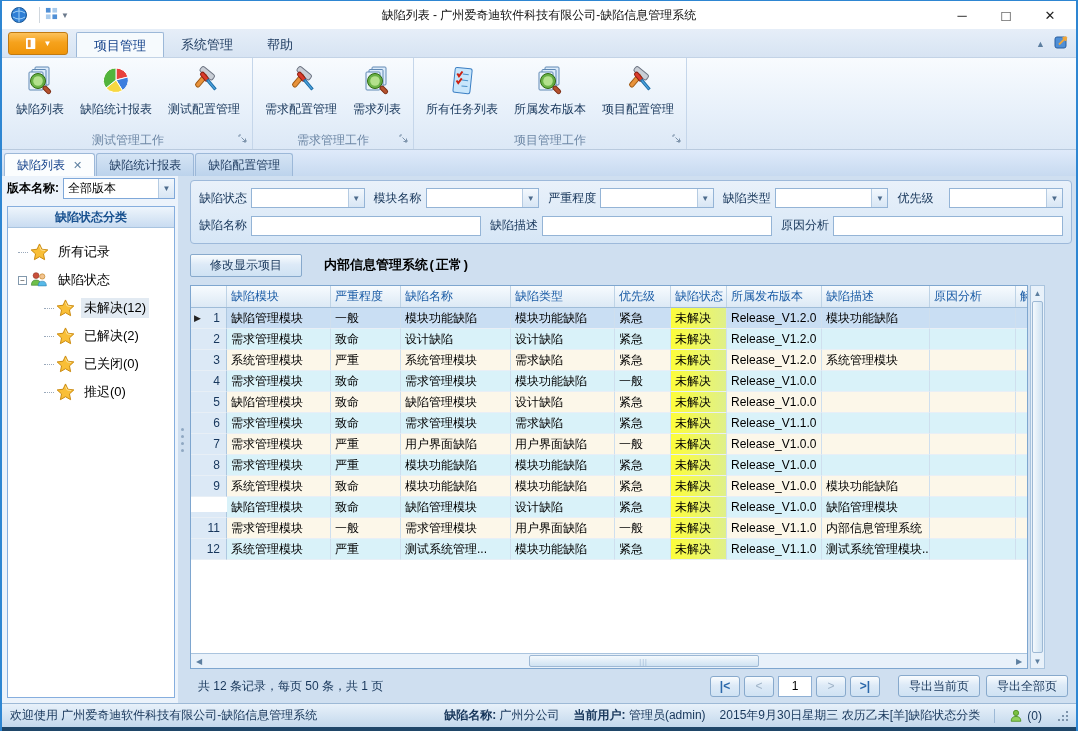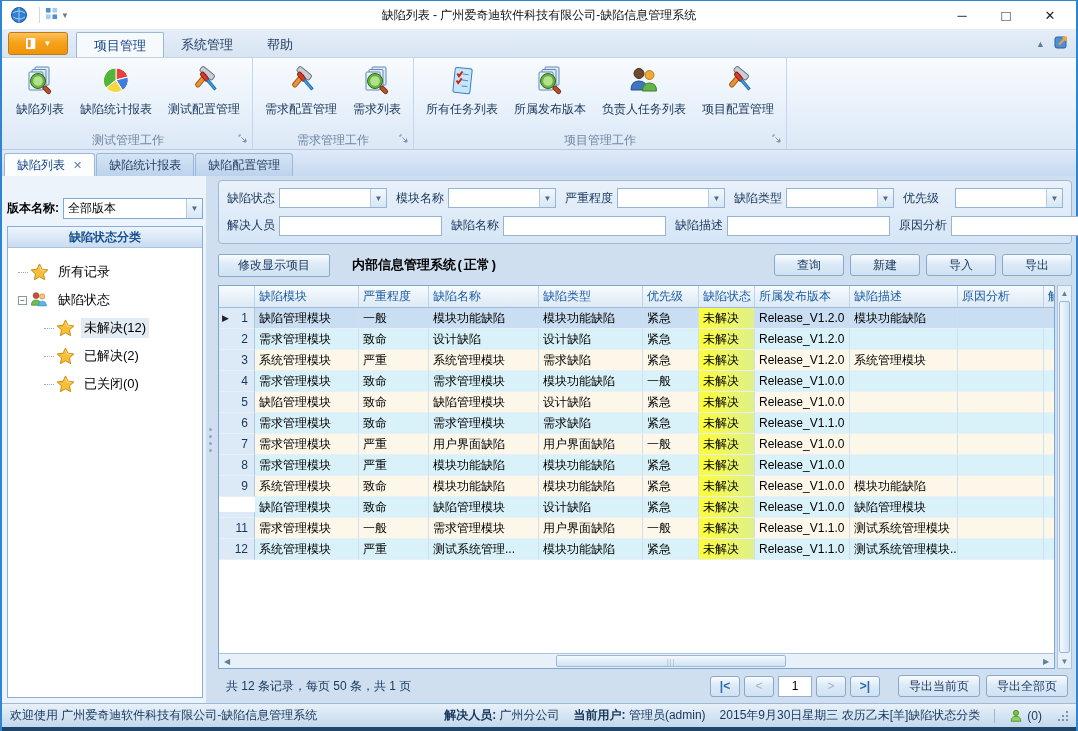--- a/index.html
+++ b/index.html
@@ -44,21 +44,21 @@
   
   .doctabs { height:26px; background:linear-gradient(#dfeafa,#c7daf0); display:flex; align-items:flex-end; padding-left:2px; flex:none; }
   .doc-tab { height:23px; line-height:22px; padding:0 12px; font-size:12px; color:#1d3a5f;
              background:linear-gradient(#d5e4f4,#bcd3ec); border:1px solid #9cb8d8; border-bottom:none; border-radius:3px 3px 0 0; margin-right:1px; display:flex; align-items:center; gap:8px;}
   .doc-tab.active { background:#fbfdfe; color:#15428b; }
   .doc-close { color:#5d7fa0; font-size:11px; font-weight:bold; }
 
   
   .main { flex:1; display:flex; min-height:0; background:#cfdff0; }
 
-  .sidebar { width:204px; flex:none; background:#ecf3fb; padding:21px 3px 5px 5px; display:flex; flex-direction:column; }
+  .sidebar { width:176px; flex:none; background:#ecf3fb; padding:1px 3px 5px 5px; display:flex; flex-direction:column; }
   .version-row { display:flex; align-items:center; margin:1px 0 7px 0; }
   .version-label { font-weight:bold; color:#000; margin-right:4px; white-space:nowrap; }
   .combo { flex:1; height:21px; background:#fff; border:1px solid #7fa8d9; display:flex; align-items:center; }
   .combo-text { flex:1; padding:0 4px; font-size:12px; color:#000; white-space:nowrap; overflow:hidden; }
   .combo-btn { width:16px; height:100%; background:linear-gradient(#f3f8fd,#d8e6f4); border-left:1px solid #b5cbe2; color:#4d6b8c; font-size:8px; display:flex; align-items:center; justify-content:center; }
   .side-panel { flex:1; border:1px solid #86aede; background:#fff; display:flex; flex-direction:column; min-height:0; }
   .side-panel-header { height:21px; background:linear-gradient(#eef5fc,#c9dcf1); border-bottom:1px solid #a9c4e0; display:flex; align-items:center; justify-content:center; font-weight:bold; color:#17508f; }
   .tree { padding:10px 2px; overflow:hidden; }
   .tree-item { height:28px; display:flex; align-items:center; }
   .t-stub { border-top:1px dotted #9aa9bb; width:10px; margin-right:2px; }
@@ -322,31 +322,20 @@
                 <g transform="rotate(45 21 23)">
                   <rect x="20.5" y="21" width="9" height="4" rx="2" fill="#b5522f" stroke="#7c2d12"></rect>
                 </g>
               </svg>
             </span>
             <span class="rb-label">所属发布版本</span>
           </div>
           <div class="ribbon-btn">
             <span class="rb-icon">
               <svg width="34" height="34" viewBox="0 0 34 34">
-                <circle cx="12" cy="9.5" r="5" fill="#6b4a2f" stroke="#46311d"></circle>
-                <path d="M4 26 q0 -9 8 -9 q8 0 8 9 z" fill="#3f76c0" stroke="#28518a"></path>
-                <circle cx="22.5" cy="11" r="4.5" fill="#f2a93b" stroke="#b97a15"></circle>
-                <path d="M15.5 27 q0 -8 7 -8 q7 0 7 8 z" fill="#62b54a" stroke="#3c7d2b"></path>
-              </svg>
-            </span>
-            <span class="rb-label">负责人任务列表</span>
-          </div>
-          <div class="ribbon-btn">
-            <span class="rb-icon">
-              <svg width="34" height="34" viewBox="0 0 34 34">
                 <g transform="rotate(40 17 13)">
                   <rect x="9" y="5" width="16" height="6" rx="2" fill="#c9ced6" stroke="#6b7280"></rect>
                   <rect x="15" y="10" width="4.5" height="15" rx="2" fill="#e8923a" stroke="#a05a14"></rect>
                 </g>
                 <g transform="rotate(-40 22 18)">
                   <rect x="20" y="6" width="4" height="10" rx="1.8" fill="#d93a2b" stroke="#8e1f12"></rect>
                   <rect x="21" y="15.5" width="2.2" height="12" fill="#4da4e0" stroke="#1f6fa8"></rect>
                 </g>
               </svg>
             </span>
@@ -433,20 +422,30 @@
             <div class="tree-item" style="padding-left: 34px;">
               <span class="t-stub"></span>
               <span class="t-icon">
                 <svg width="19" height="18" viewBox="0 0 20 19">
                   <path d="M10 1 l2.6 5.6 6.2 0.7 -4.6 4.2 1.2 6.1 -5.4 -3.1 -5.4 3.1 1.2 -6.1 -4.6 -4.2 6.2 -0.7 z" fill="#f9bf38" stroke="#c8860a"></path>
                   <path d="M10 3.5 l1.8 3.9 4.2 0.5" fill="none" stroke="#fde29a"></path>
                 </svg>
               </span>
               <span class="t-label">已关闭(0)</span>
             </div>
+            <div class="tree-item" style="padding-left: 34px;">
+              <span class="t-stub"></span>
+              <span class="t-icon">
+                <svg width="19" height="18" viewBox="0 0 20 19">
+                  <path d="M10 1 l2.6 5.6 6.2 0.7 -4.6 4.2 1.2 6.1 -5.4 -3.1 -5.4 3.1 1.2 -6.1 -4.6 -4.2 6.2 -0.7 z" fill="#f9bf38" stroke="#c8860a"></path>
+                  <path d="M10 3.5 l1.8 3.9 4.2 0.5" fill="none" stroke="#fde29a"></path>
+                </svg>
+              </span>
+              <span class="t-label">推迟(0)</span>
+            </div>
           </div>
       </div>
     </div>
 
     <div class="splitter">
         <i></i>
         <i></i>
         <i></i>
         <i></i>
       </div>
@@ -486,47 +485,37 @@
             <span class="ffield">
               <span class="flabel">优先级</span>
               <span class="combo fctl fcombo">
                 <span class="combo-text"></span>
                 <span class="combo-btn">▼</span>
               </span>
             </span>
           </div>
         <div class="filter-row" id="filter-row-2">
             <span class="ffield">
-              <span class="flabel">解决人员</span>
-              <input class="fctl" value="" style="">
-            </span>
-            <span class="ffield">
               <span class="flabel">缺陷名称</span>
               <input class="fctl" value="" style="">
             </span>
             <span class="ffield">
               <span class="flabel">缺陷描述</span>
               <input class="fctl" value="" style="">
             </span>
             <span class="ffield">
               <span class="flabel">原因分析</span>
               <input class="fctl" value="" style="">
             </span>
           </div>
       </div>
 
       <div class="action-row">
         <span class="btn modify-btn">修改显示项目</span>
         <span class="sys-label">内部信息管理系统(正常)</span>
-        <span class="act-buttons">
-          <span class="btn">查询</span>
-          <span class="btn">新建</span>
-          <span class="btn">导入</span>
-          <span class="btn">导出</span>
-        </span>
       </div>
 
       <div class="grid-wrap">
         <div class="grid">
           <div class="g-header" id="grid-header">
               <span class="g-h-cell" style="width: 36px;"></span>
               <span class="g-h-cell" style="width: 104px;">缺陷模块</span>
               <span class="g-h-cell" style="width: 70px;">严重程度</span>
               <span class="g-h-cell" style="width: 110px;">缺陷名称</span>
               <span class="g-h-cell" style="width: 104px;">缺陷类型</span>
@@ -670,21 +659,21 @@
               </div>
               <div class="g-row row-odd">
                 <span class="g-cell num-cell" style="width: 36px; text-align: right;"><span>11</span></span>
                 <span class="g-cell data" style="width: 104px;">需求管理模块</span>
                 <span class="g-cell data" style="width: 70px;">一般</span>
                 <span class="g-cell data" style="width: 110px;">需求管理模块</span>
                 <span class="g-cell data" style="width: 104px;">用户界面缺陷</span>
                 <span class="g-cell data" style="width: 56px;">一般</span>
                 <span class="g-cell data status" style="width: 56px;">未解决</span>
                 <span class="g-cell data" style="width: 95px;">Release_V1.1.0</span>
-                <span class="g-cell data" style="width: 108px;">测试系统管理模块</span>
+                <span class="g-cell data" style="width: 108px;">内部信息管理系统</span>
                 <span class="g-cell data" style="width: 86px;"></span>
                 <span class="g-cell data" style="width: 60px;"></span>
               </div>
               <div class="g-row row-even">
                 <span class="g-cell num-cell" style="width: 36px;"><span>12</span></span>
                 <span class="g-cell data" style="width: 104px;">系统管理模块</span>
                 <span class="g-cell data" style="width: 70px;">严重</span>
                 <span class="g-cell data" style="width: 110px;">测试系统管理...</span>
                 <span class="g-cell data" style="width: 104px;">模块功能缺陷</span>
                 <span class="g-cell data" style="width: 56px;">紧急</span>
@@ -725,21 +714,21 @@
         </span>
       </div>
 
     </div>
   </div>
 
   <div class="statusbar">
     <div class="sb-main">
       <span class="sb-text">欢迎使用 广州爱奇迪软件科技有限公司-缺陷信息管理系统</span>
       <span class="sb-right">
-        <span class="sb-text"><span class="sb-label">解决人员:</span> <span>广州分公司</span></span>
+        <span class="sb-text"><span class="sb-label">缺陷名称:</span> <span>广州分公司</span></span>
         <span class="sb-text"><span class="sb-label">当前用户:</span> <span>管理员(admin)</span></span>
         <span class="sb-text">2015年9月30日星期三 农历乙未[羊]缺陷状态分类</span>
         <span class="sb-sep"></span>
         <span class="sb-user-icon">
           <svg width="14" height="14" viewBox="0 0 16 16">
               <circle cx="8" cy="4.5" r="3" fill="#7ac143" stroke="#4e8f22"></circle>
               <path d="M2.5 14 q0 -5.5 5.5 -5.5 q5.5 0 5.5 5.5 z" fill="#8fd15c" stroke="#4e8f22"></path>
             </svg>
           <span class="sb-text">(0)</span>
         </span>

